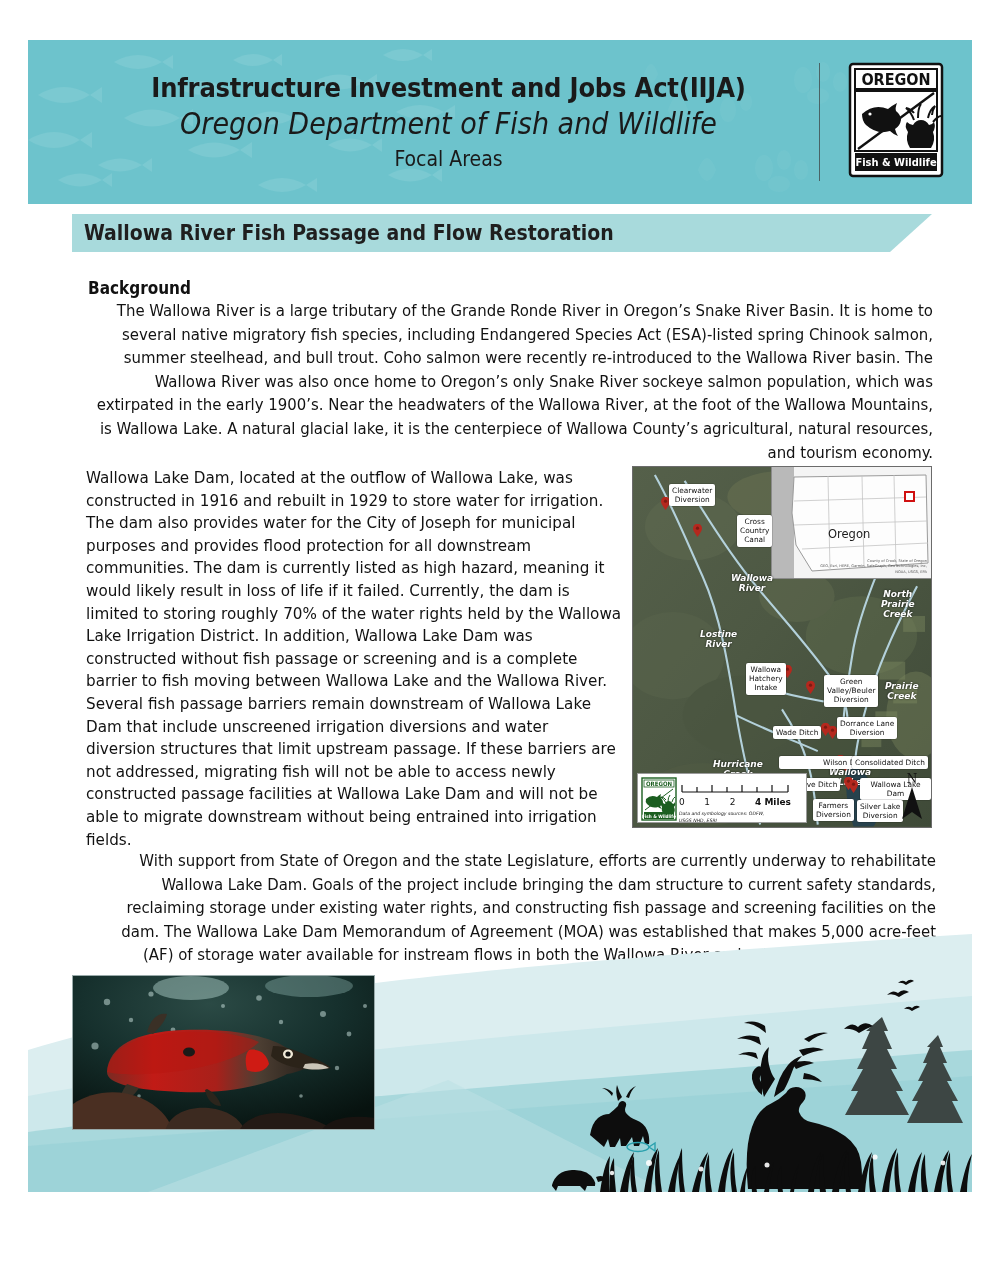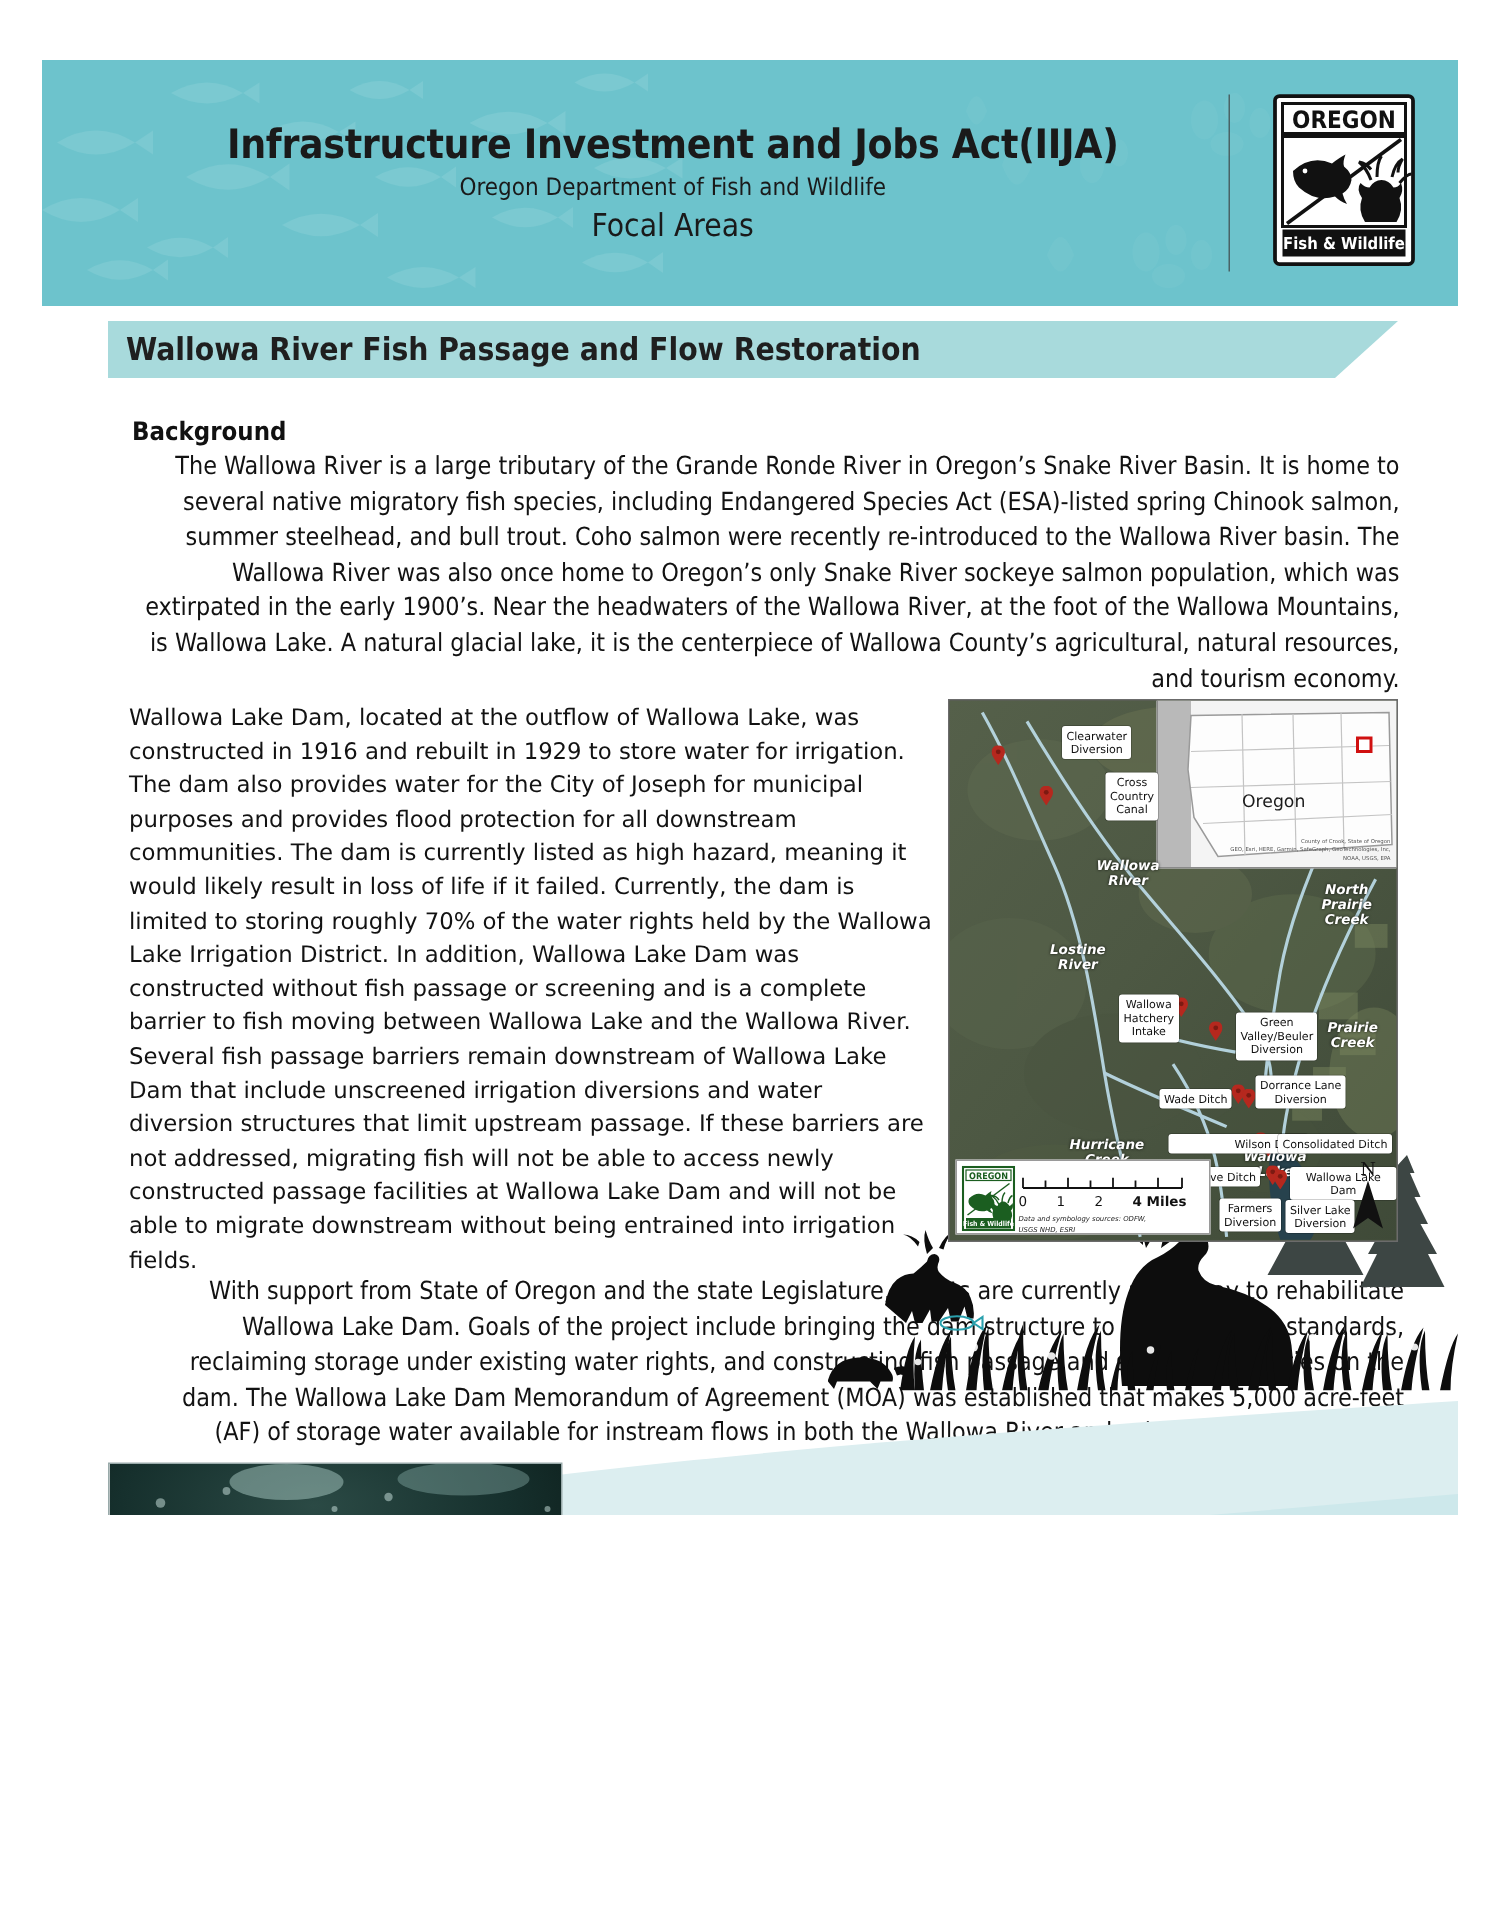--- a/index.html
+++ b/index.html
@@ -1,21 +1,21 @@
 <!DOCTYPE html>
 <html><head>
 <meta charset="utf-8">
 <style>
   * { box-sizing: border-box; margin: 0; padding: 0; }
   html, body {
     width: 1000px; height: 1275px;
     background: #ffffff;
     font-family: "DejaVu Sans", sans-serif;
   }
-  .page { position: relative; width: 1000px; height: 1010px; overflow: hidden; }
+  .page { position: relative; width: 1000px; height: 1275px; overflow: hidden; }
 
   
   .header {
     position: absolute; left: 28px; top: 40px;
     width: 944px; height: 164px;
     background: #6DC3CC;
     overflow: hidden;
   }
   .header-bg { position: absolute; inset: 0; opacity: .55; }
   .header-inner {
@@ -26,21 +26,21 @@
     flex: 1; text-align: center; padding-left: 60px; padding-right: 10px;
     color: #1a1a1a;
   }
   .h-title {
     font-family: "DejaVu Sans Condensed","Liberation Sans Narrow","Liberation Sans", sans-serif;
     font-weight: bold; font-size: 27px; letter-spacing: -.2px;
     line-height: 1.25;
   }
   .h-sub1 {
     font-family: "DejaVu Sans Condensed","Liberation Sans Narrow","Liberation Sans", sans-serif;
-    font-size: 16px; line-height: 1.35; font-weight: 400;
+    font-size: 30px; line-height: 1.35; font-weight: 400; font-style: italic;
   }
   .h-sub2 {
     font-family: "DejaVu Sans Condensed","Liberation Sans Narrow","Liberation Sans", sans-serif;
     font-size: 21px; line-height: 1.35; font-weight: 400;
   }
   .header-divider {
     width: 1px; height: 118px; background: #3a3a3a; opacity: .7; margin-right: 28px;
   }
   .logo-wrap { width: 96px; margin-right: 28px; }
 
@@ -449,21 +449,21 @@
       </svg>
     <svg class="pin" style="left:211px; top:310px;" viewBox="0 0 9 13">
         <path d="M4.5 13 C1 8 0 6 0 4.2 A4.5 4.5 0 1 1 9 4.2 C9 6 8 8 4.5 13z" fill="#b5281e"></path>
         <circle cx="4.5" cy="4.2" r="1.6" fill="#7c1a12"></circle>
       </svg>
     <svg class="pin" style="left:216px; top:313px;" viewBox="0 0 9 13">
         <path d="M4.5 13 C1 8 0 6 0 4.2 A4.5 4.5 0 1 1 9 4.2 C9 6 8 8 4.5 13z" fill="#b5281e"></path>
         <circle cx="4.5" cy="4.2" r="1.6" fill="#7c1a12"></circle>
       </svg>
 
-    <div class="callout" style="left:36px;  top:17px;margin-left:39px;">Clearwater
+    <div class="callout" style="left:36px;  top:17px;">Clearwater
 Diversion</div>
     <div class="callout" style="left:72px;  top:48px;margin-left:32px;">Cross
 Country
 Canal</div>
     <div class="callout" style="left:113px; top:196px;">Wallowa
 Hatchery
 Intake</div>
     <div class="callout" style="left:191px; top:208px;">Green
 Valley/Beuler
 Diversion</div>

